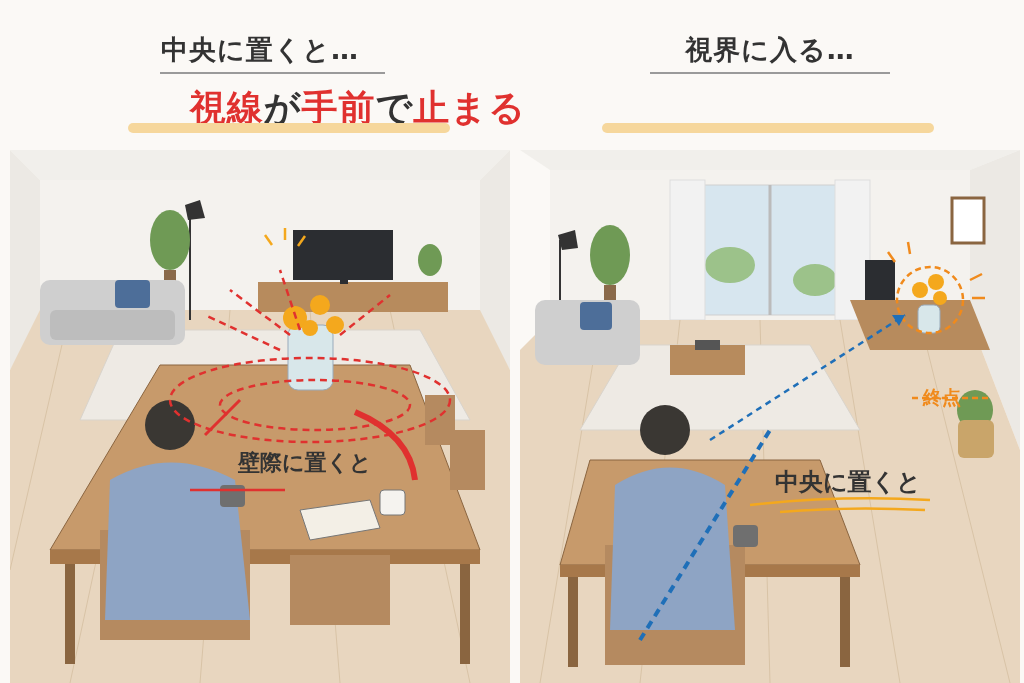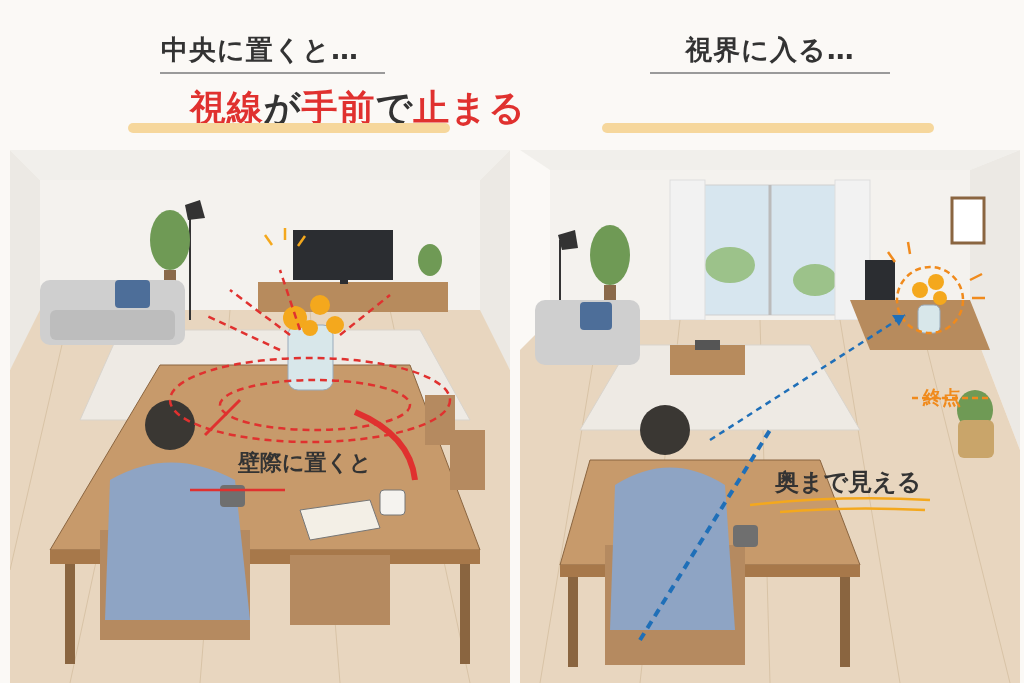--- a/index.html
+++ b/index.html
@@ -187,14 +187,14 @@
     <line x1="120" y1="490" x2="250" y2="280" stroke="#1f6fb8" stroke-width="4" stroke-dasharray="8,6"></line>
     <line x1="190" y1="290" x2="385" y2="165" stroke="#1f6fb8" stroke-width="2.5" stroke-dasharray="6,5"></line>
     <polygon points="385,165 372,165 379,176" fill="#1f6fb8"></polygon>
 
     <path d="M230,355 Q320,345 410,350" stroke="#f4a81d" stroke-width="2.5" fill="none"></path>
     <path d="M260,362 Q330,356 405,360" stroke="#f4a81d" stroke-width="2.5" fill="none"></path>
 
     <line x1="392" y1="248" x2="470" y2="248" stroke="#f08a1c" stroke-width="2.5" stroke-dasharray="6,4"></line>
   </svg>
   <div class="label" style="left:403px;top:360px;font-size:19px;color:#f08a1c;margin-top:25px;">終点</div>
-  <div class="label dark" style="left:255px;top:466px;font-size:24px;">奥まで見える</div>
+  <div class="label dark" style="left:255px;top:466px;font-size:24px;">中央に置くと</div>
 </div>
 
 </body></html>

